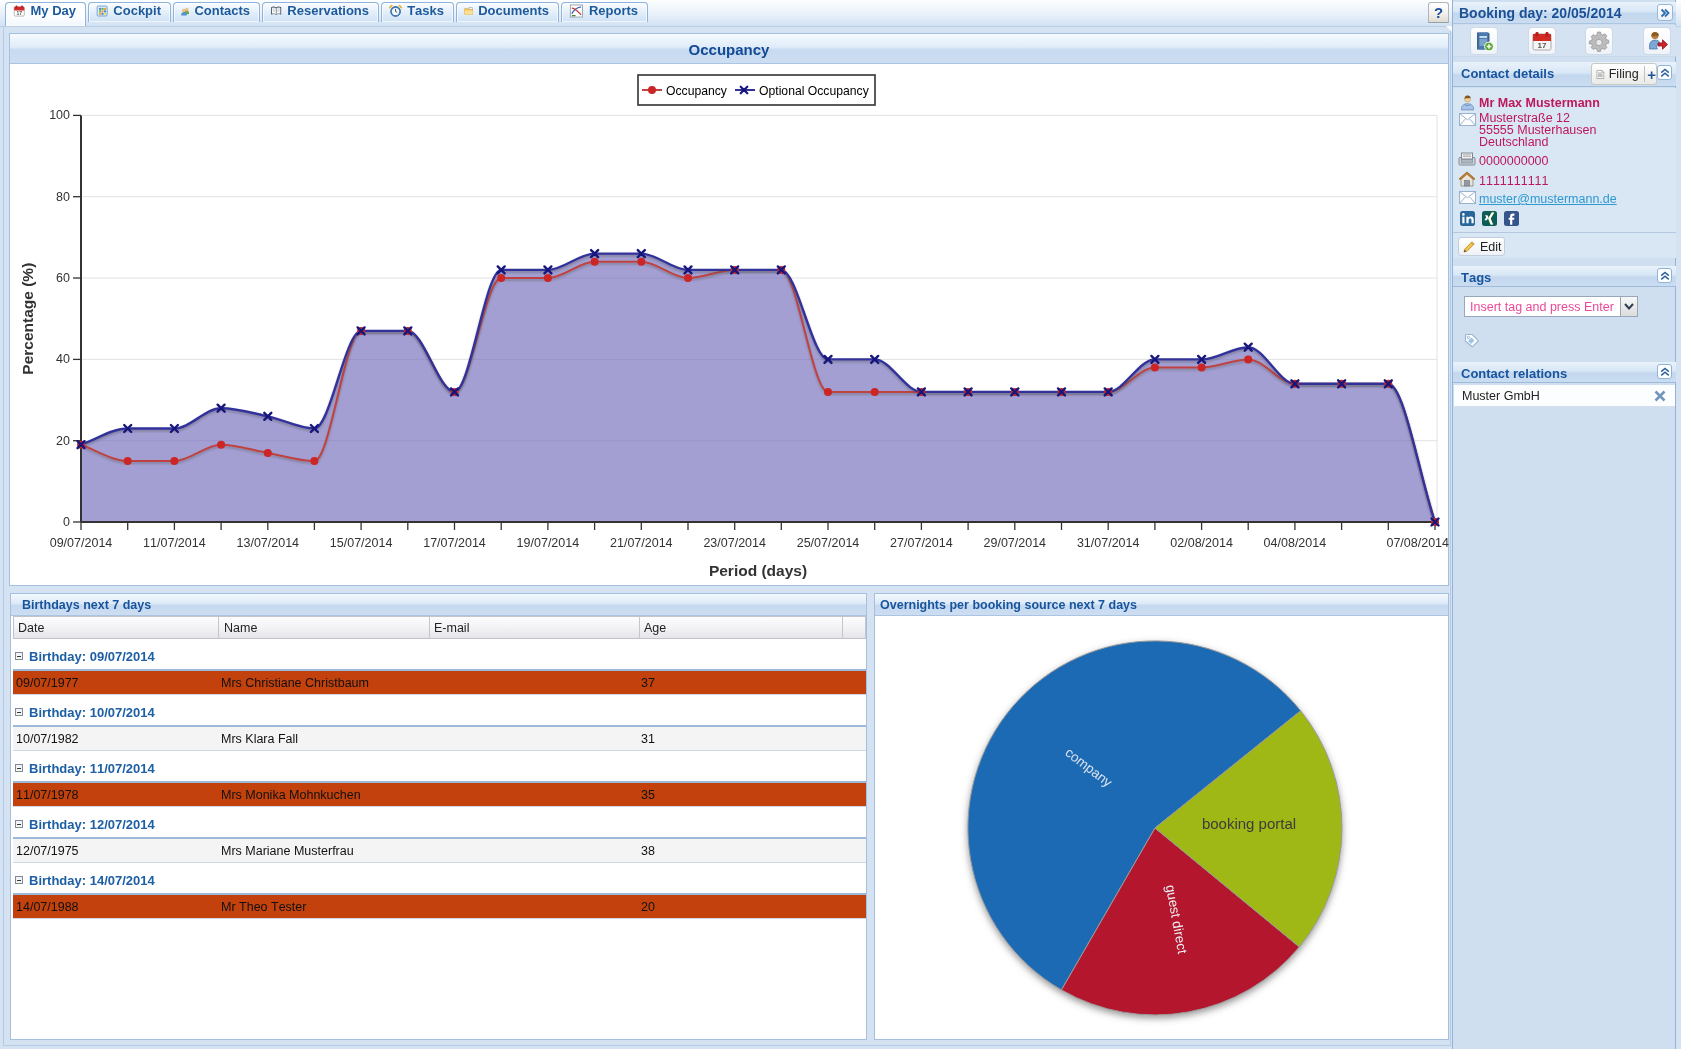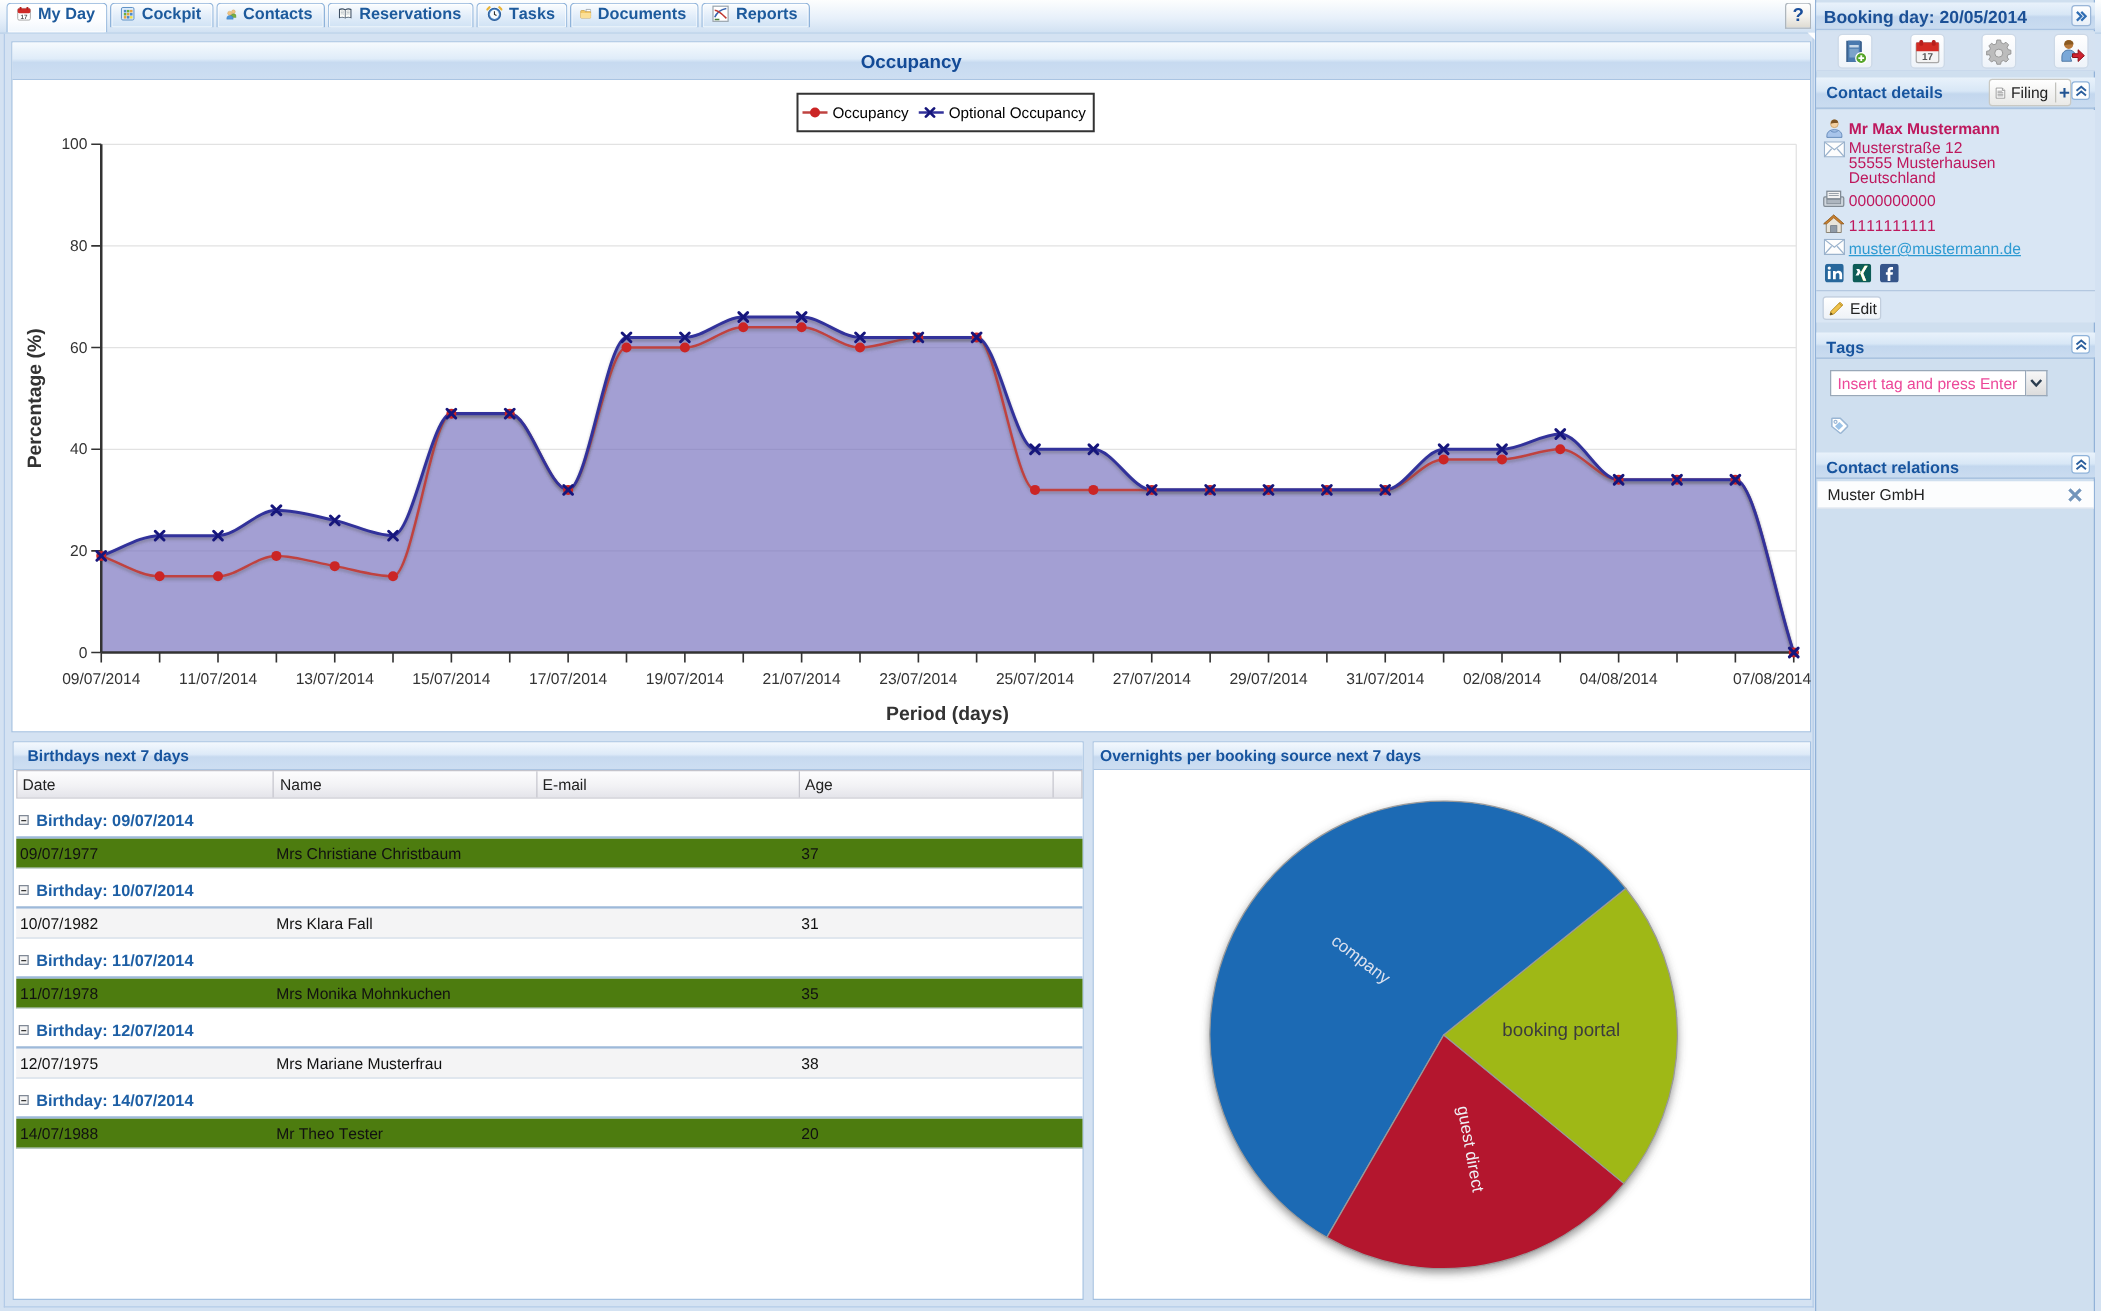--- a/index.html
+++ b/index.html
@@ -35,21 +35,21 @@
 .phead2 .t { font-size:12.5px; font-weight:bold; color:#17549e; line-height:22px; padding-left:11px; display:block; }
 #piepanel .phead2 .t { padding-left:5px; }
 #sidebar { position:absolute; left:1452px; top:0; width:224px; height:1049px; background:#cfdfef;
   border-left:1px solid #92b2d8; border-right:1px solid #92b2d8; }
 .ch { position:absolute; top:4px; font-size:12.5px; color:#222; }
 .cs { position:absolute; top:0; width:1px; height:21px; background:#c6c6ce; }
 .grp { position:absolute; left:2px; width:853px; height:32px; background:#fff; border-bottom:2px solid #9db9d9; }
 .gi { position:absolute; left:2px; top:13px; width:8px; height:8px; border:1px solid #808996; background:#f4f4f4; }
 .gi::after { content:""; position:absolute; left:1px; top:3px; width:4px; height:1px; background:#333; }
 .gt { position:absolute; left:16px; top:10px; font-size:13px; font-weight:bold; color:#1d5fa5; }
-.row { position:absolute; left:2px; width:853px; height:24px; background:#4d7c0f; border-bottom:1px solid #ccd8e6; }
+.row { position:absolute; left:2px; width:853px; height:24px; background:#c2410c; border-bottom:1px solid #ccd8e6; }
 .row.alt { background:#f4f4f5; }
 .row span { position:absolute; top:5px; font-size:12.5px; color:#111; }
 #bookbar { position:absolute; left:0; top:2px; width:223px; height:22px;
   background:linear-gradient(180deg,#e9f2fb 0%,#d8e7f6 45%,#c3d7ee 55%,#cadcf0 100%);
   border-bottom:1px solid #aac4e2; }
 #bookbar > span { position:absolute; left:6px; top:3px; font-size:14px; font-weight:bold; color:#1b5096; }
 .sqbtn { position:absolute; background:linear-gradient(180deg,#fff,#e9f0f8); border:1px solid #9ab6d8; border-radius:3px;
   display:flex; align-items:center; justify-content:center; }
 #iconrow { position:absolute; left:0; top:25px; width:223px; height:32px; background:#d5e2f1; border-bottom:1px solid #c9d9ec; }
 .ibtn { position:absolute; top:2px; width:28px; height:28px; background:linear-gradient(180deg,#fff,#eef3f9);

